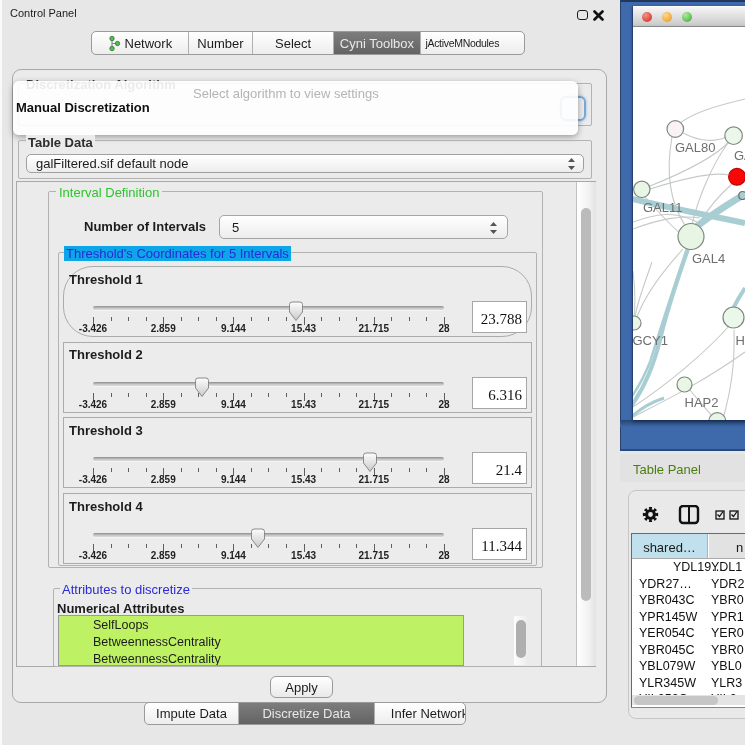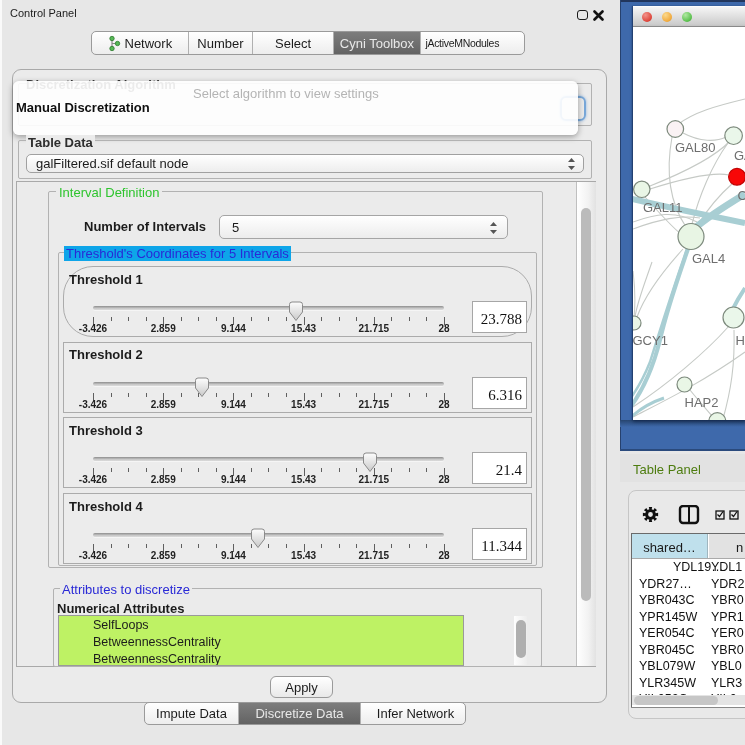--- a/index.html
+++ b/index.html
@@ -229,21 +229,21 @@
     <div>SelfLoops</div>
     <div>BetweennessCentrality</div>
     <div>BetweennessCentrality</div>
   </div>
   <div class="abs" id="at-track"></div>
   <div class="abs" id="at-thumb"></div>
 
   <div class="abs" id="applybtn">Apply</div>
   <div class="abs" id="bottabs">
     <div class="seg" style="width:94px;">Impute Data</div>
-    <div class="seg dark" style="width:122px;">Discretize Data</div>
+    <div class="seg dark" style="width:136px;">Discretize Data</div>
     <div class="seg" style="width:109px;">Infer Network</div>
   </div>
 
   <div class="abs" id="netpanel"></div>
   <div class="abs" id="netpanel-topline"></div>
   <div class="abs" id="netpanel-leftline"></div>
   <div class="abs" id="netbot-shadow"></div>
   <div class="abs" style="left:620px; top:449px; width:125px; height:2px; background:#2a4a7c;"></div>
   <div class="abs" id="netwin"></div>
   <div class="abs" id="nettitle"></div>

